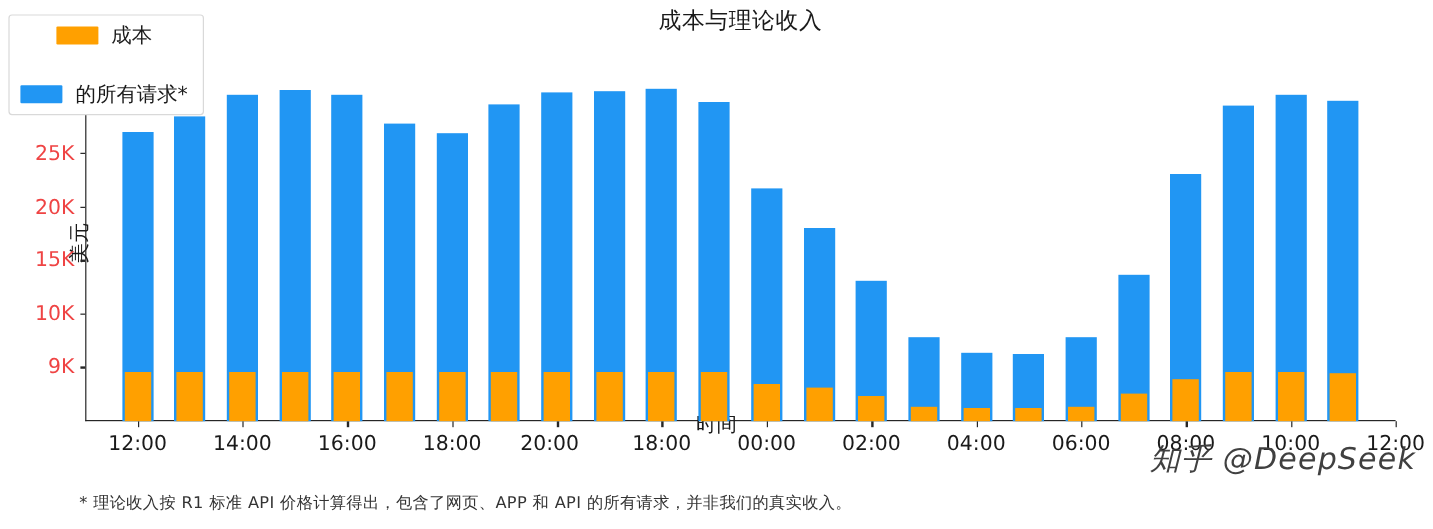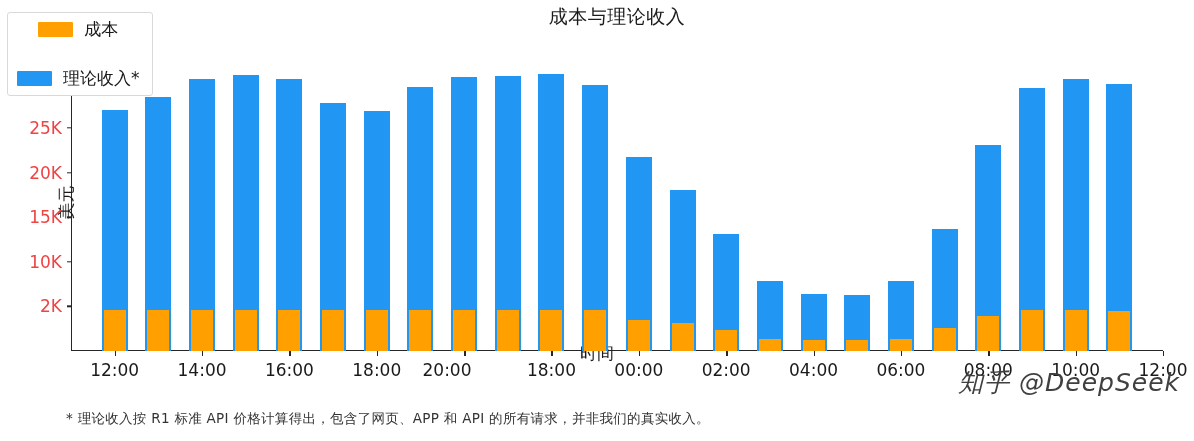--- a/index.html
+++ b/index.html
@@ -182,21 +182,21 @@
 
 <div id="figure">
 
   <div id="chart-title">成本与理论收入</div>
 
   <div id="plot-frame"></div>
 
   <div id="plot-area">
     <div id="y-axis-label">美元</div>
     <div id="y-ticks">
-        <div class="ytick" style="top: 285.405px;">2K</div>
+        <div class="ytick" style="top: 285.405px;">9K</div>
         <div class="ytick-mark" style="top: 285.405px;"></div>
         <div class="ytick" style="top: 240.811px;">10K</div>
         <div class="ytick-mark" style="top: 240.811px;"></div>
         <div class="ytick" style="top: 196.216px;">15K</div>
         <div class="ytick-mark" style="top: 196.216px;"></div>
         <div class="ytick" style="top: 151.622px;">20K</div>
         <div class="ytick-mark" style="top: 151.622px;"></div>
         <div class="ytick" style="top: 107.027px;">25K</div>
         <div class="ytick-mark" style="top: 107.027px;"></div>
         <div class="ytick" style="top: 62.4324px;">30K</div>
@@ -206,21 +206,21 @@
       </div>
     <div id="x-ticks">
         <div class="xtick" style="left: 43.68px;">12:00</div>
         <div class="xtick-mark" style="left: 43.68px;"></div>
         <div class="xtick" style="left: 131.04px;">14:00</div>
         <div class="xtick-mark" style="left: 131.04px;"></div>
         <div class="xtick" style="left: 218.4px;">16:00</div>
         <div class="xtick-mark" style="left: 218.4px;"></div>
         <div class="xtick" style="left: 305.76px;">18:00</div>
         <div class="xtick-mark" style="left: 305.76px;"></div>
-        <div class="xtick" style="left: 376px;">20:00</div>
+        <div class="xtick" style="left: 387px;">20:00</div>
         <div class="xtick-mark" style="left: 393.12px;"></div>
         <div class="xtick" style="left: 480.48px;">18:00</div>
         <div class="xtick-mark" style="left: 480.48px;"></div>
         <div class="xtick" style="left: 567.84px;">00:00</div>
         <div class="xtick-mark" style="left: 567.84px;"></div>
         <div class="xtick" style="left: 655.2px;">02:00</div>
         <div class="xtick-mark" style="left: 655.2px;"></div>
         <div class="xtick" style="left: 742.56px; text-align: center;">04:00</div>
         <div class="xtick-mark" style="left: 742.56px;"></div>
         <div class="xtick" style="left: 829.92px;">06:00</div>
@@ -286,21 +286,21 @@
 
   <div id="x-axis-label">时间</div>
 
   <div id="legend">
       <div class="legend-entry">
         <span class="legend-swatch" style="background: rgb(255, 160, 0);"></span>
         <span class="legend-text">成本</span>
       </div>
       <div class="legend-entry">
         <span class="legend-swatch" style="background: rgb(33, 150, 243);"></span>
-        <span class="legend-text">理论收入*</span>
+        <span class="legend-text">的所有请求*</span>
       </div>
     </div>
 
   <div id="footnote">* 理论收入按 R1 标准 API 价格计算得出，包含了网页、APP 和 API 的所有请求，并非我们的真实收入。</div>
 
   <div id="watermark">知乎 @DeepSeek</div>
 
 </div>
 
 </body></html>

